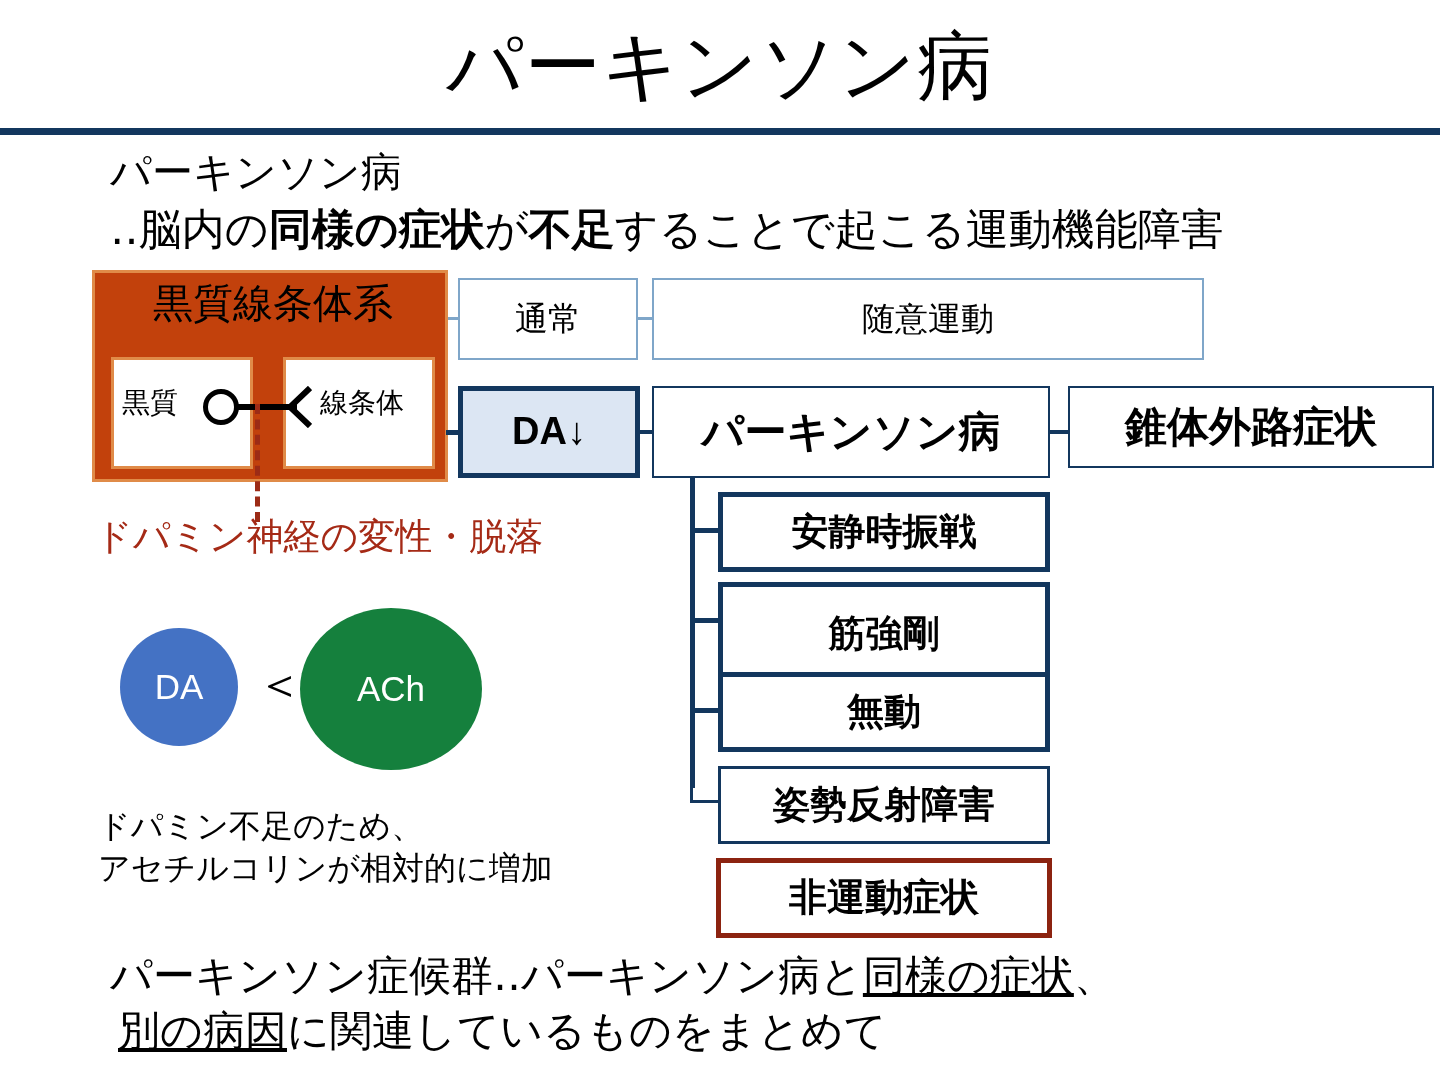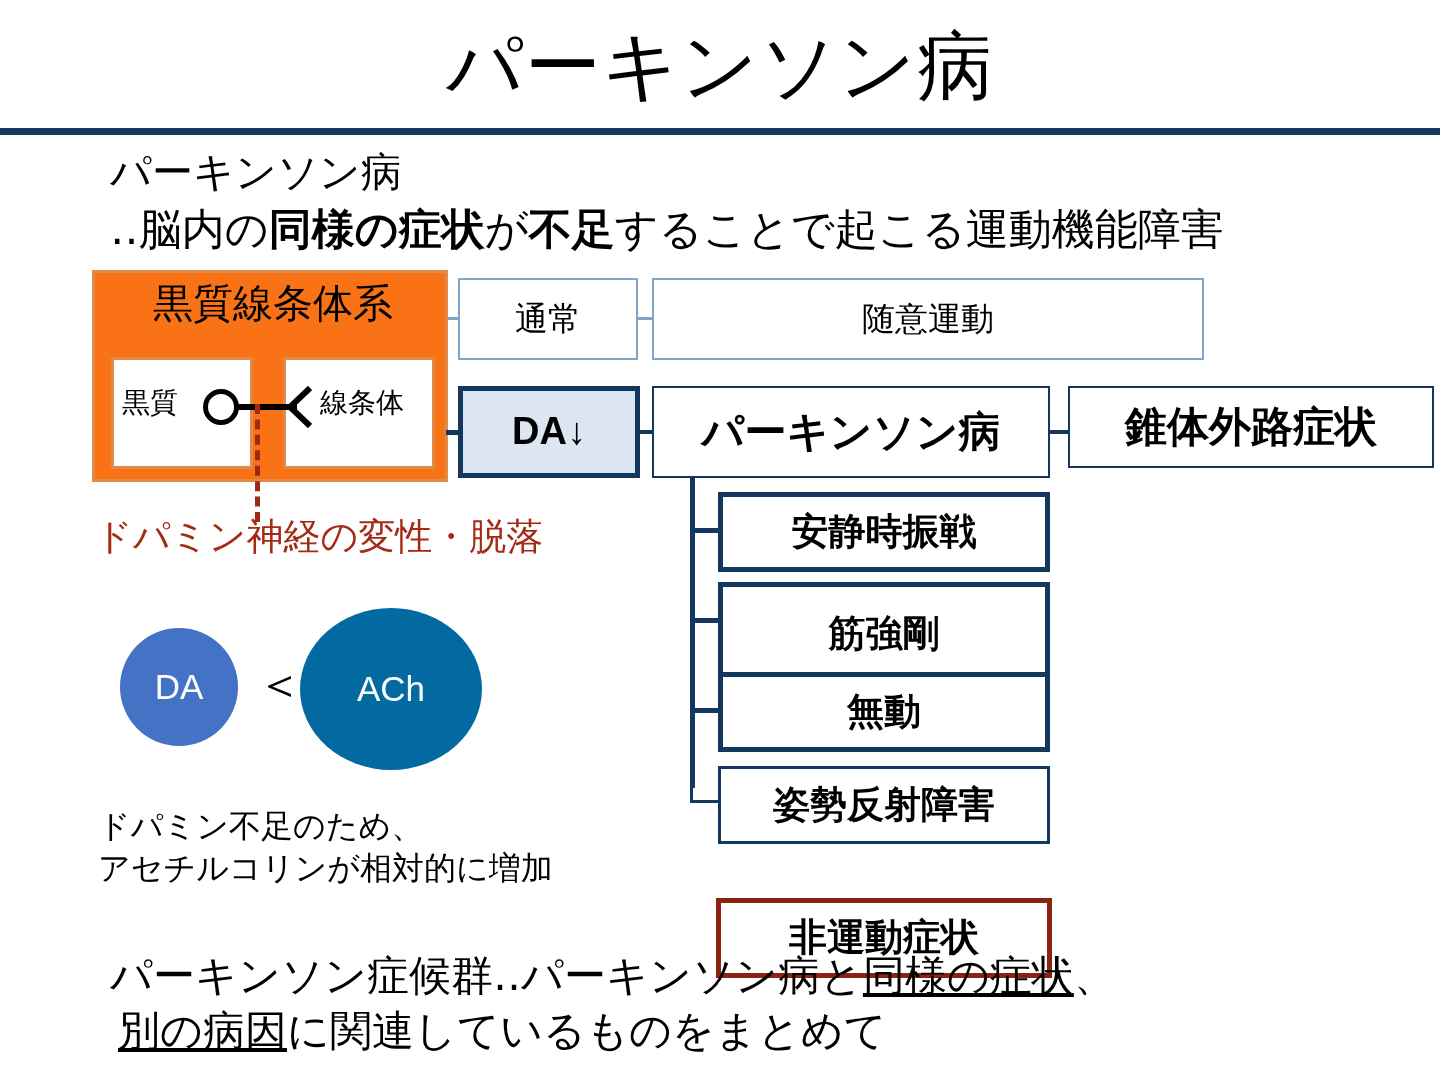--- a/index.html
+++ b/index.html
@@ -23,21 +23,21 @@
   }
 
   
   #lead-1{position:absolute;left:110px;top:152px;font-size:41px;line-height:1.0;white-space:nowrap;}
   #lead-2{position:absolute;left:110px;top:208px;font-size:43px;line-height:1.0;white-space:nowrap;}
   #lead-2 b{font-weight:bold;}
 
   
   #nigrostriatal-group{
     position:absolute;left:92px;top:270px;width:356px;height:212px;
-    background:#f97316;border:3px solid #e08b48;box-sizing:border-box;
+    background:#c2410c;border:3px solid #e08b48;box-sizing:border-box;
   }
   #nigrostriatal-label{
     position:absolute;left:0;top:10px;width:356px;text-align:center;
     font-size:40px;line-height:1.0;color:#000;white-space:nowrap;
   }
   .inner-cell{
     position:absolute;top:84px;height:112px;background:#ffffff;
     border:3px solid #e08b48;box-sizing:border-box;
   }
   #cell-substantia-nigra{left:16px;width:142px;}
@@ -70,21 +70,21 @@
     color:#a52a16;white-space:nowrap;
   }
 
   
   .flowbox{position:absolute;box-sizing:border-box;background:#ffffff;
            display:flex;align-items:center;justify-content:center;
            text-align:center;line-height:1.05;}
   .flowbox.light{border:2px solid #7fa6c9;}
   .flowbox.navy-thin{border:2px solid #13375e;}
   .flowbox.navy-thick{border:5px solid #13375e;}
-  .flowbox.red{border:5px solid #8c2310;margin-top:40px;}
+  .flowbox.red{border:5px solid #8c2310;}
 
   #box-normal{left:458px;top:278px;width:180px;height:82px;font-size:33px;}
   #box-voluntary{left:652px;top:278px;width:552px;height:82px;font-size:33px;}
 
   #box-da-down{left:458px;top:386px;width:182px;height:92px;
                background:#dce6f3;border:5px solid #13375e;font-size:38px;font-weight:bold;}
   #box-parkinson{left:652px;top:386px;width:398px;height:92px;font-size:42px;font-weight:bold;}
   #box-extrapyramidal{left:1068px;top:386px;width:366px;height:82px;font-size:42px;font-weight:bold;}
 
   
@@ -114,21 +114,21 @@
   #tree-b4{left:690px;top:800px;width:30px;height:3px;background:#13375e;}
 
   
   #circle-da{
     position:absolute;left:120px;top:628px;width:118px;height:118px;border-radius:50%;
     background:#4472c4;color:#ffffff;display:flex;align-items:center;justify-content:center;
     font-size:35px;
   }
   #circle-ach{
     position:absolute;left:300px;top:608px;width:182px;height:162px;border-radius:50%;
-    background:#0369a1;color:#ffffff;display:flex;align-items:center;justify-content:center;
+    background:#15803d;color:#ffffff;display:flex;align-items:center;justify-content:center;
     font-size:35px;
   }
   #lt-sign{
     position:absolute;left:256px;top:660px;font-size:47px;color:#000;line-height:1.0;
   }
   #balance-caption{
     position:absolute;left:98px;top:806px;font-size:32px;line-height:1.30;color:#000;
     white-space:pre;
   }
 

